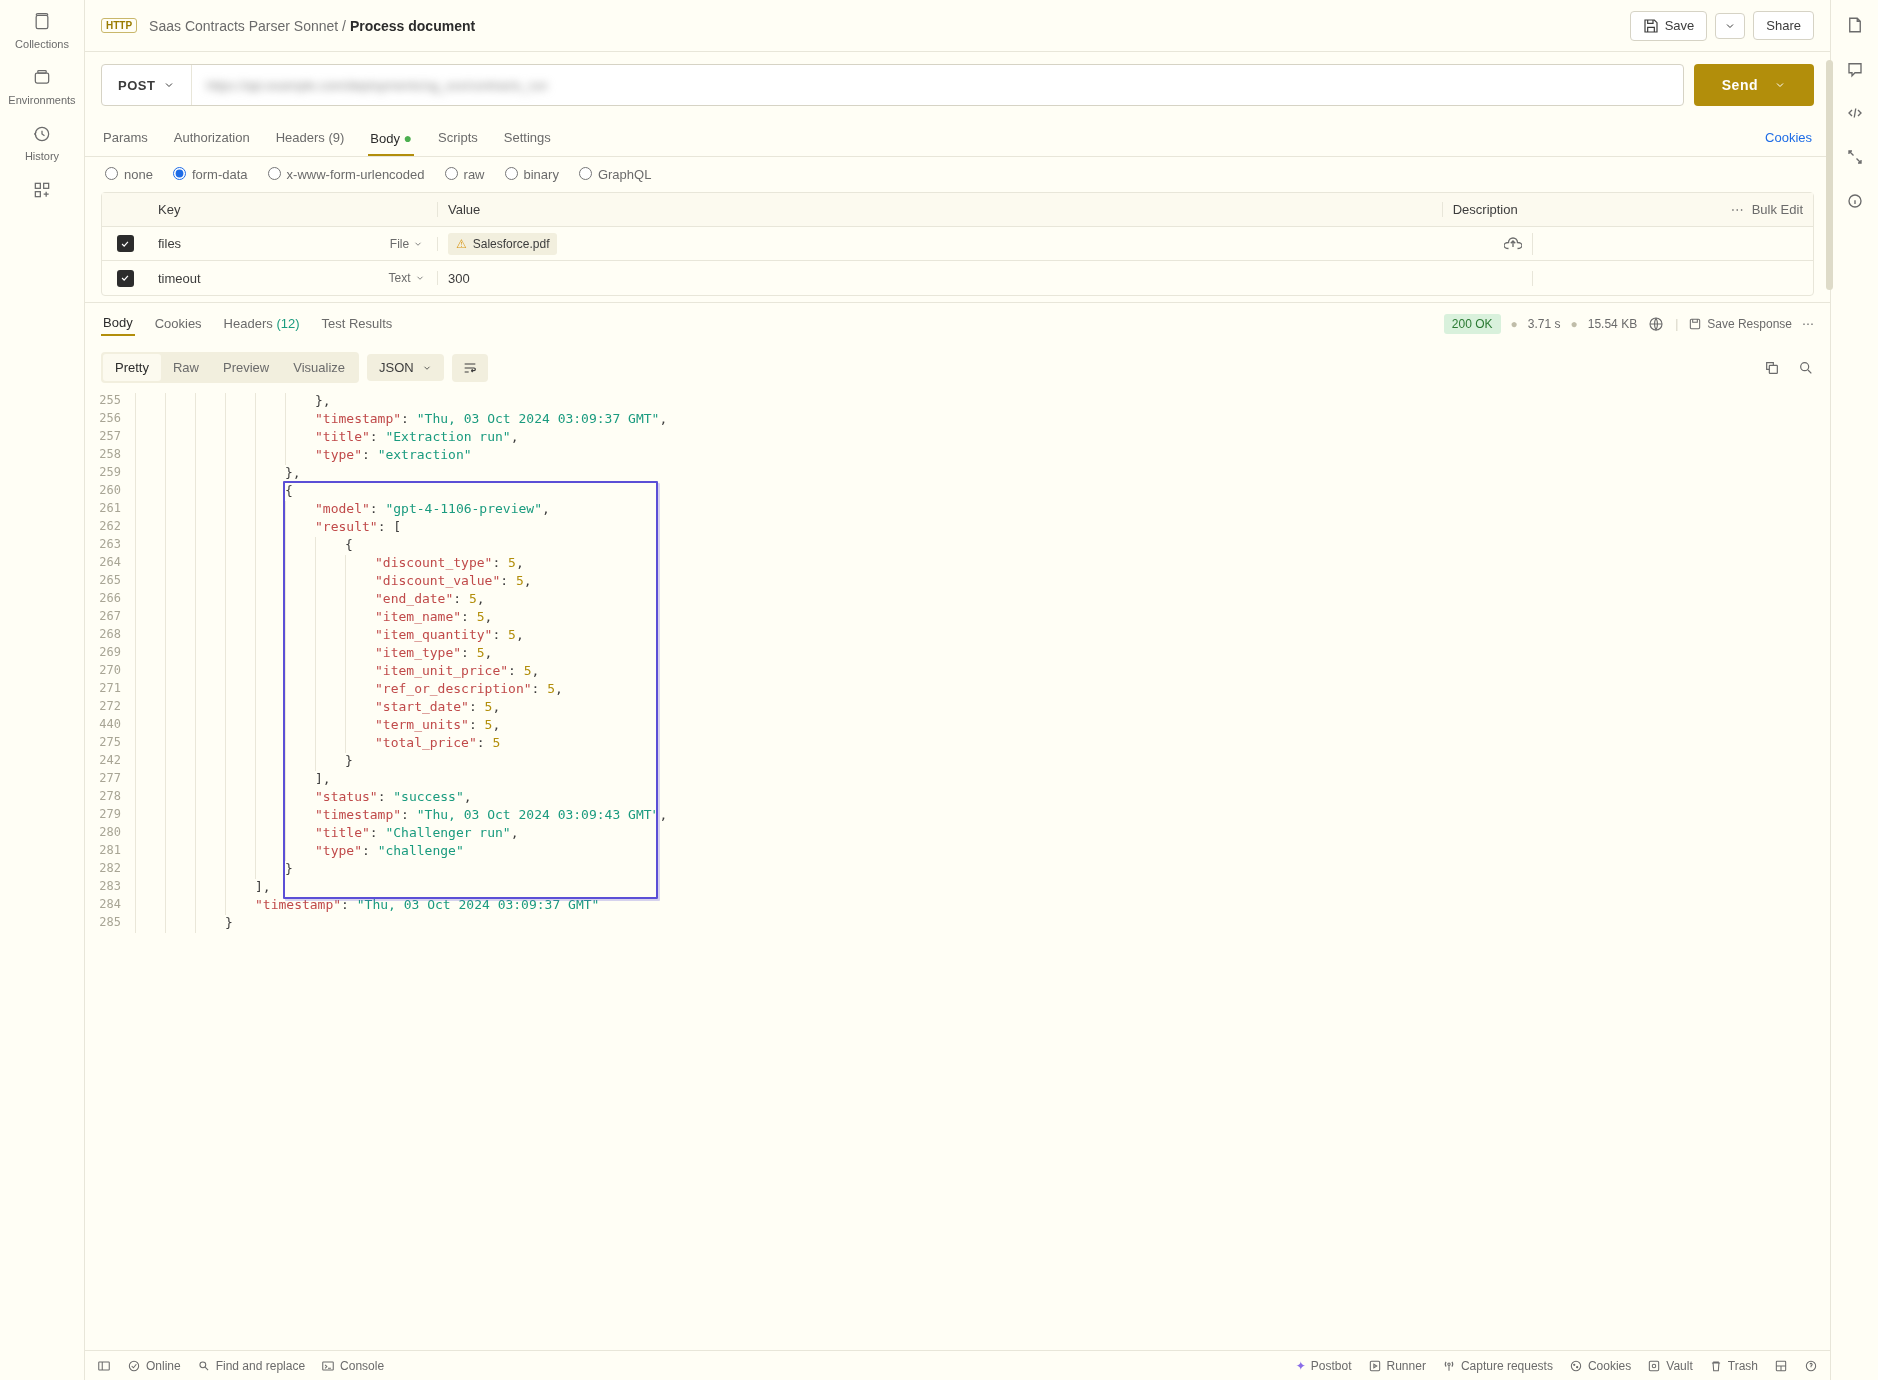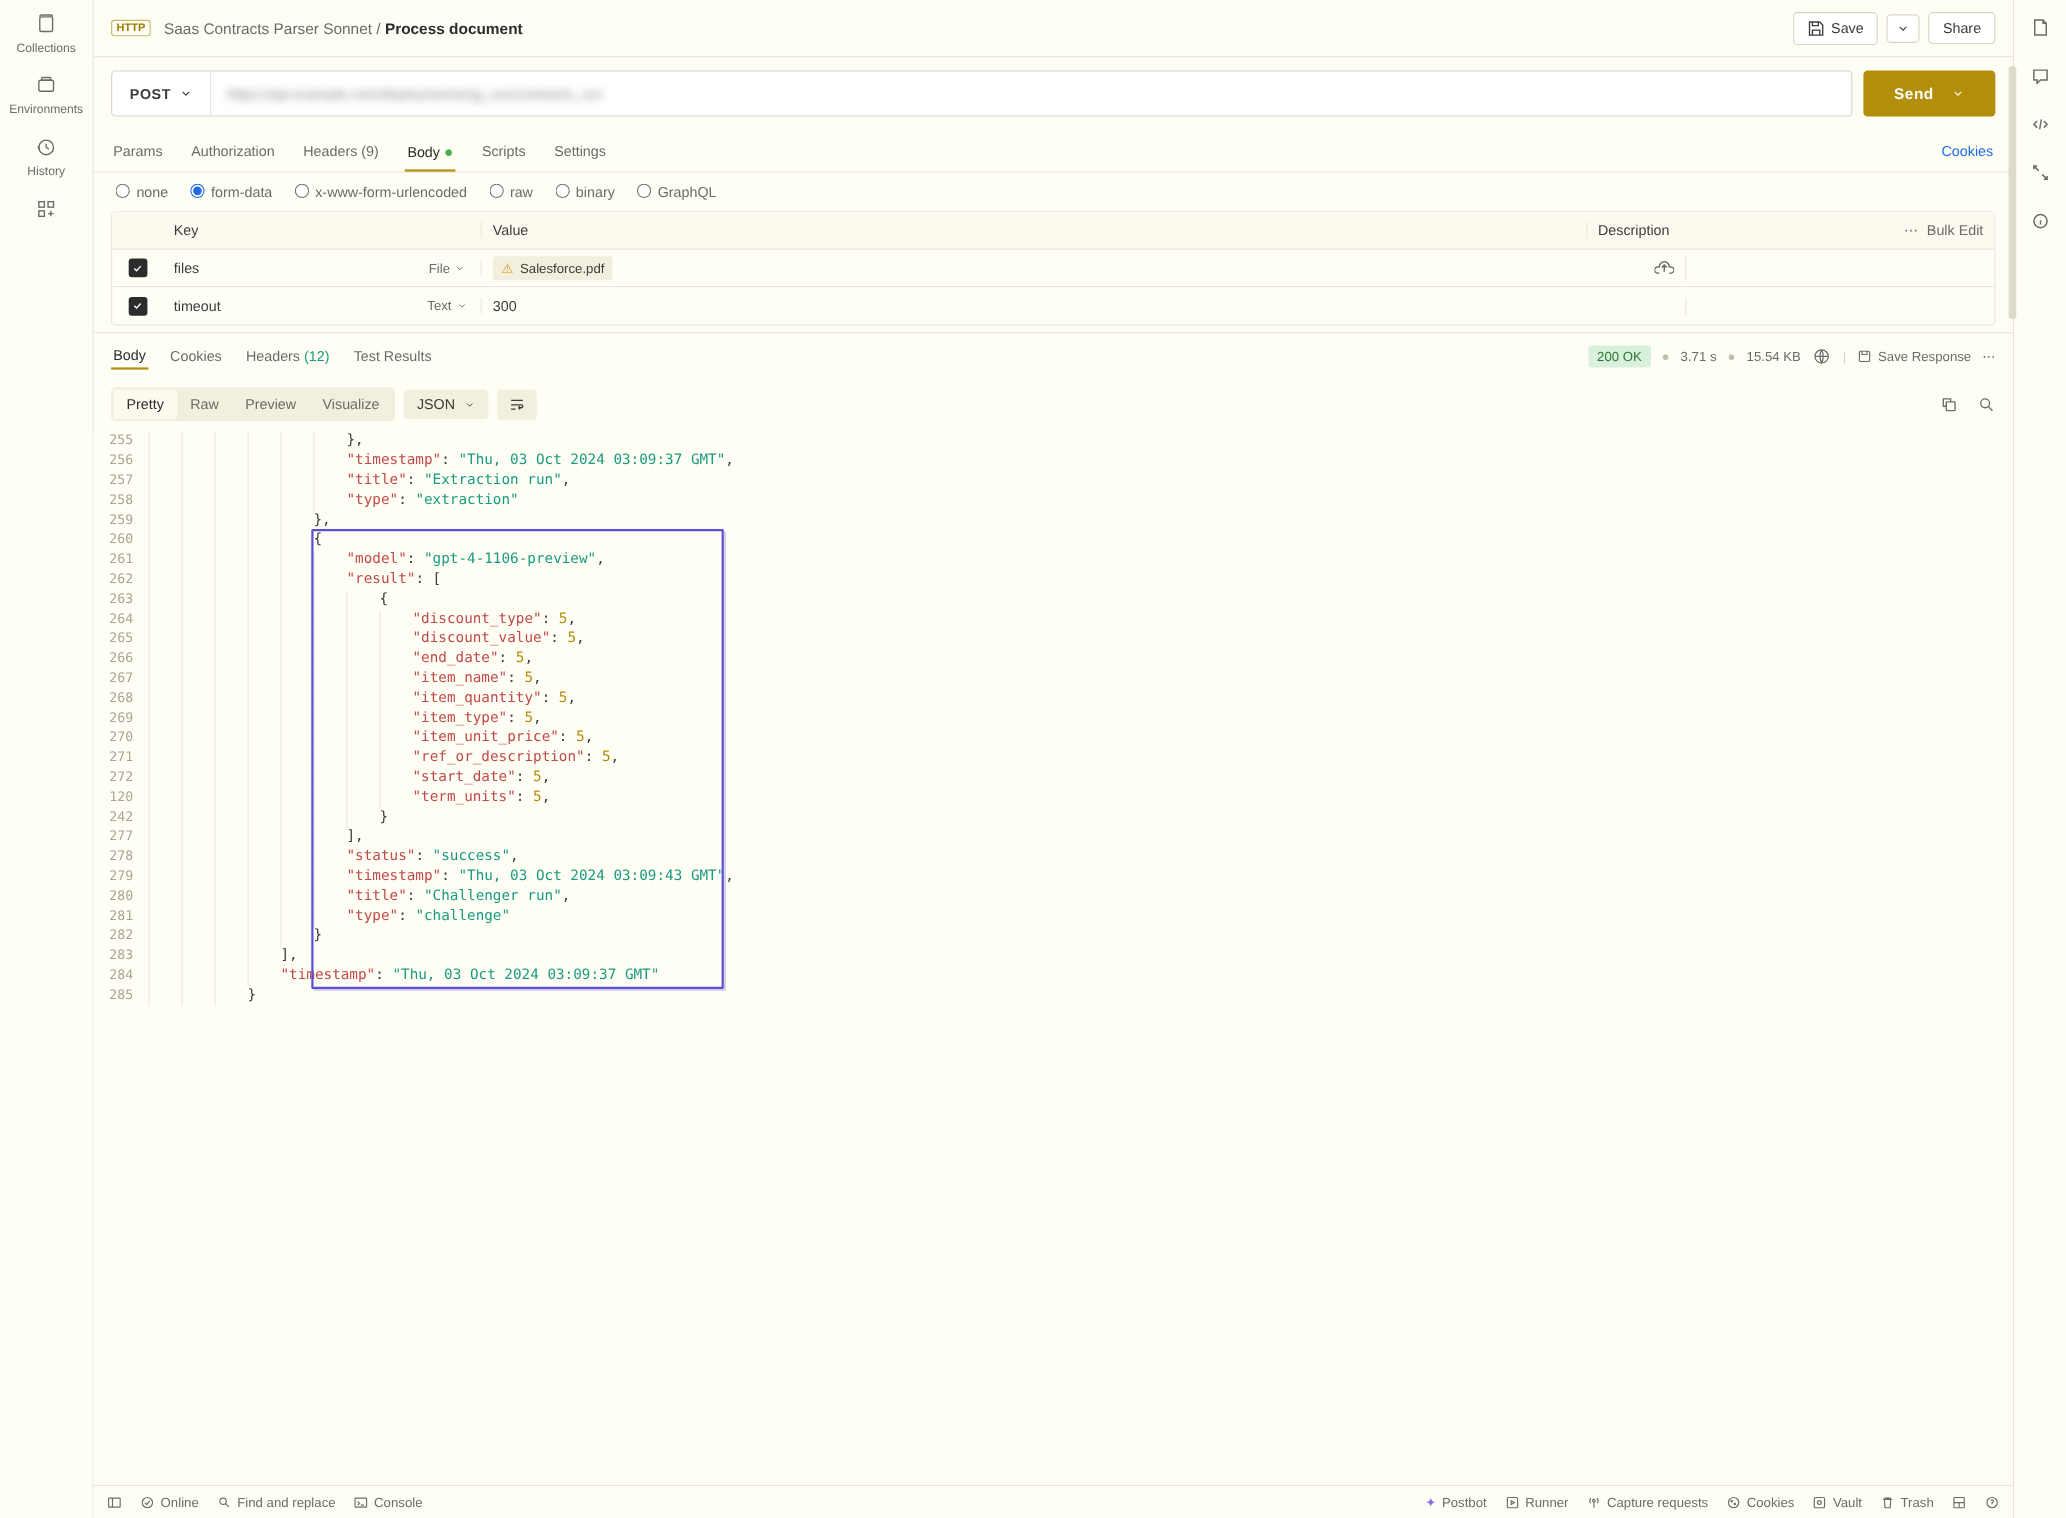--- a/index.html
+++ b/index.html
@@ -538,32 +538,46 @@
             <div class="ind-guides" style="width: 30px;"></div>
             <div class="ind-guides" style="width: 30px;"></div>
             <div class="ind-guides" style="width: 30px;"></div>
             <div class="ind-guides" style="width: 30px;"></div>
             <div class="ind-guides" style="width: 30px;"></div>
             <div class="ind-guides" style="width: 30px;"></div>
           </div>
           <div class="line-content"><span class="json-key">"start_date"</span>: <span class="json-num">5</span>,</div>
         </div>
         <div class="code-line">
-          <div class="line-no">120</div>
+          <div class="line-no">440</div>
           <div style="display: flex;">
             <div class="ind-guides" style="width: 30px;"></div>
             <div class="ind-guides" style="width: 30px;"></div>
             <div class="ind-guides" style="width: 30px;"></div>
             <div class="ind-guides" style="width: 30px;"></div>
             <div class="ind-guides" style="width: 30px;"></div>
             <div class="ind-guides" style="width: 30px;"></div>
             <div class="ind-guides" style="width: 30px;"></div>
             <div class="ind-guides" style="width: 30px;"></div>
           </div>
           <div class="line-content"><span class="json-key">"term_units"</span>: <span class="json-num">5</span>,</div>
+        </div>
+        <div class="code-line">
+          <div class="line-no">275</div>
+          <div style="display: flex;">
+            <div class="ind-guides" style="width: 30px;"></div>
+            <div class="ind-guides" style="width: 30px;"></div>
+            <div class="ind-guides" style="width: 30px;"></div>
+            <div class="ind-guides" style="width: 30px;"></div>
+            <div class="ind-guides" style="width: 30px;"></div>
+            <div class="ind-guides" style="width: 30px;"></div>
+            <div class="ind-guides" style="width: 30px;"></div>
+            <div class="ind-guides" style="width: 30px;"></div>
+          </div>
+          <div class="line-content"><span class="json-key">"total_price"</span>: <span class="json-num">5</span></div>
         </div>
         <div class="code-line">
           <div class="line-no">242</div>
           <div style="display: flex;">
             <div class="ind-guides" style="width: 30px;"></div>
             <div class="ind-guides" style="width: 30px;"></div>
             <div class="ind-guides" style="width: 30px;"></div>
             <div class="ind-guides" style="width: 30px;"></div>
             <div class="ind-guides" style="width: 30px;"></div>
             <div class="ind-guides" style="width: 30px;"></div>

